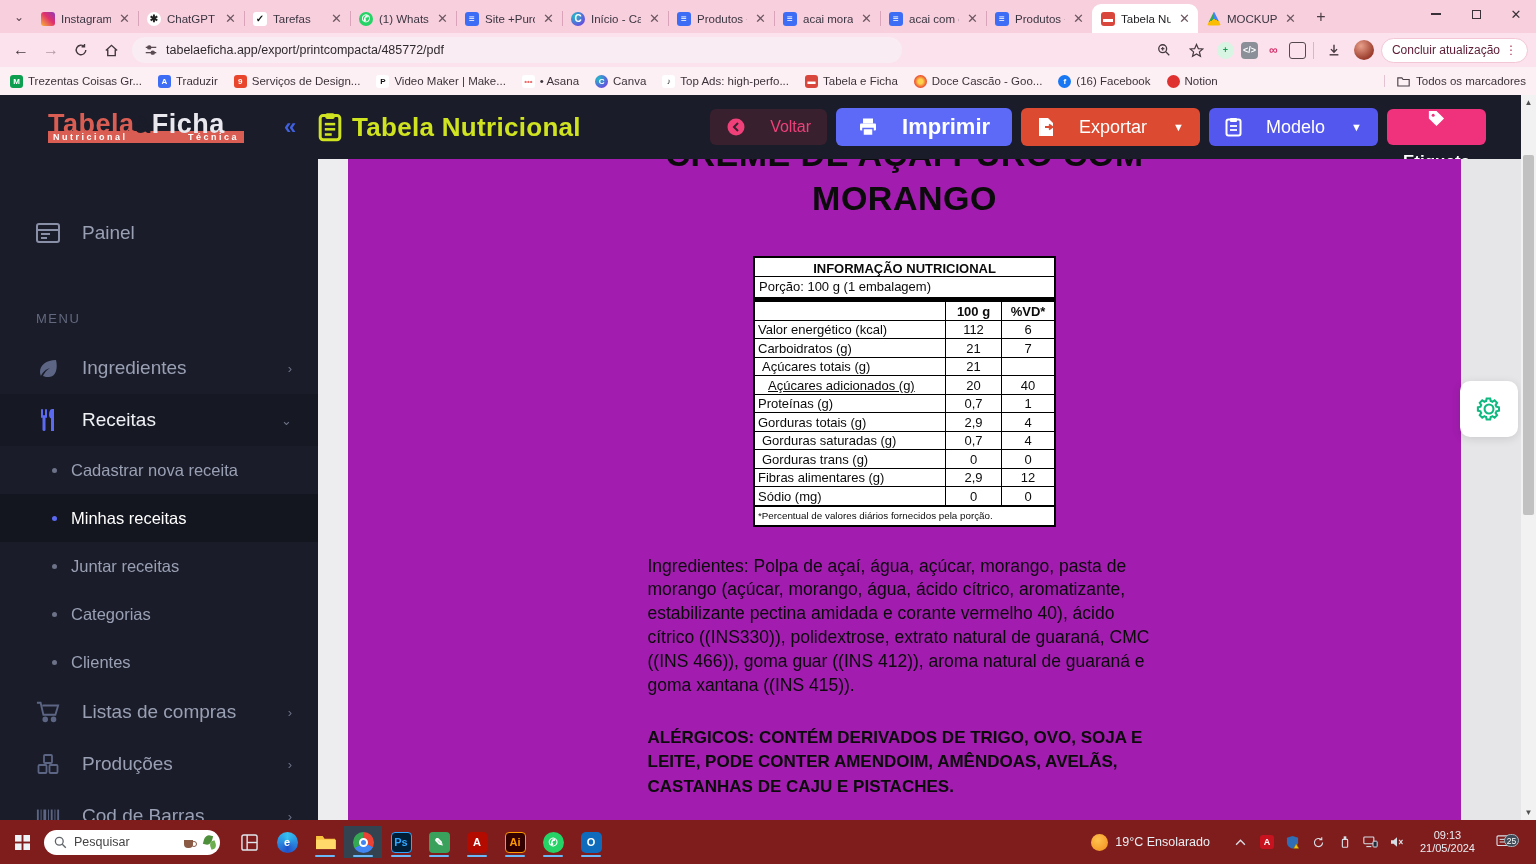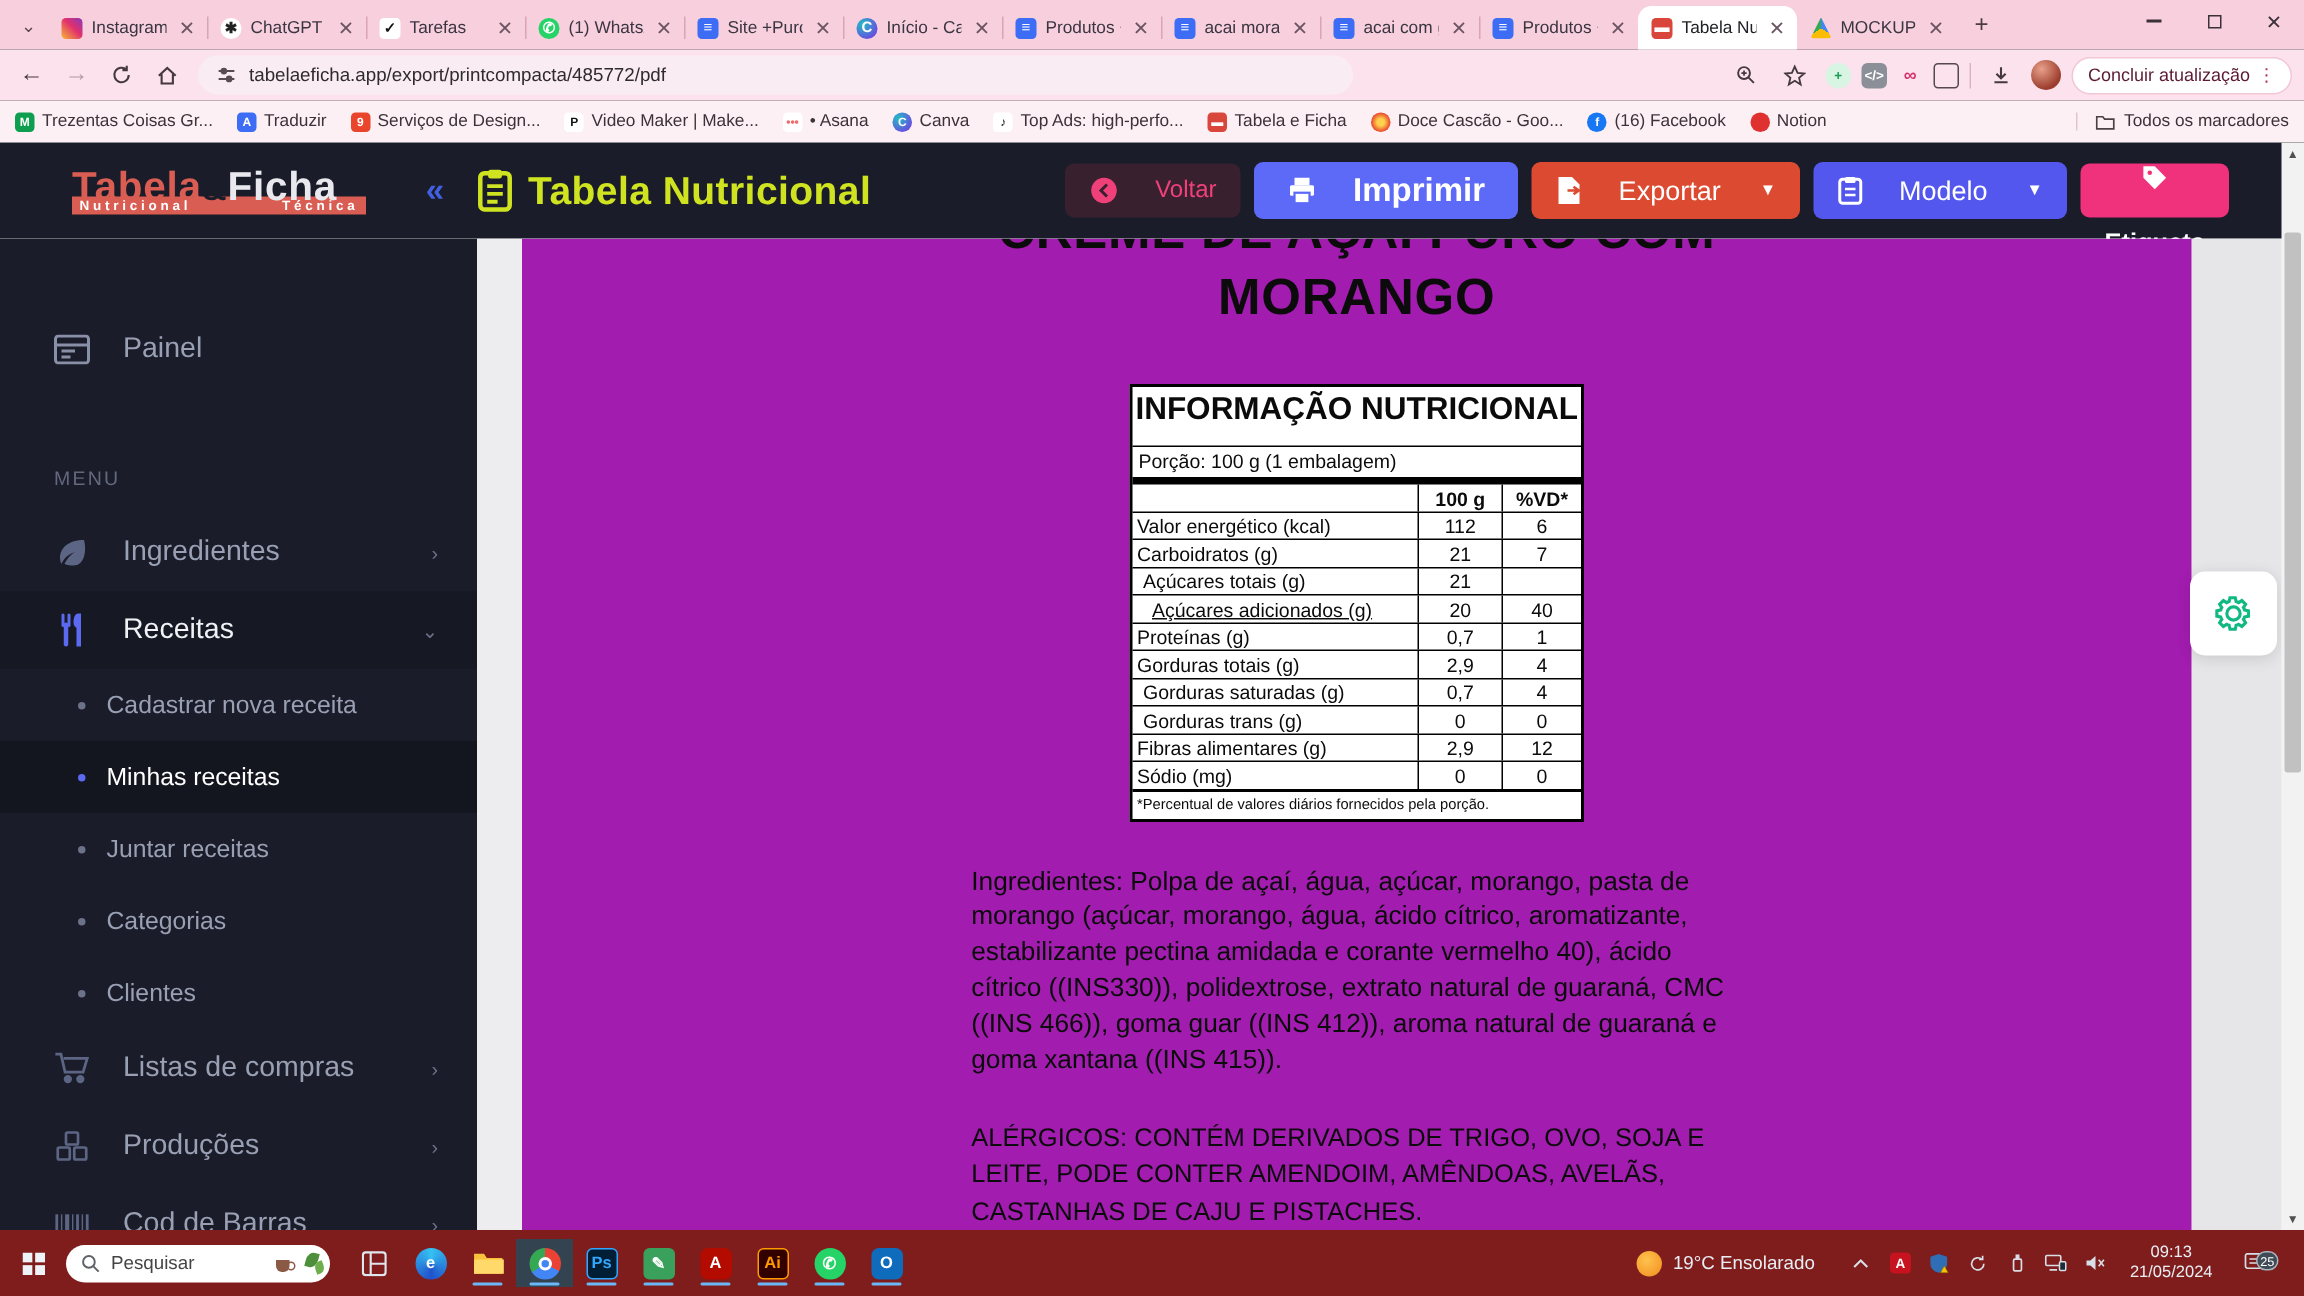--- a/index.html
+++ b/index.html
@@ -72,34 +72,34 @@
 
   .content { flex:1; position:relative; overflow:hidden; }
   .left-gutter { position:absolute; left:0; top:0; bottom:0; width:30px; background:#ededf0; }
   .right-strip { position:absolute; right:15px; top:0; bottom:0; width:60px; background:#e6e6e9; }
   .page { position:absolute; left:30px; right:75px; top:0; bottom:0; background:#a21caf; color:#0b0b0b; }
   .doc-clip { height:17px; overflow:hidden; position:relative; }
   .doc-line1 { text-align:center; font-size:34px; font-weight:bold; line-height:44px; margin-top:-27px; letter-spacing:.5px; }
   .doc-line2 { text-align:center; font-size:34px; font-weight:bold; line-height:44px; letter-spacing:.5px; }
 
   .nt { width:303px; margin:36px auto 0; border:2px solid #000; background:#fff; }
-  .nt-title { font-weight:bold; text-align:center; font-size:21px; padding:3px 0 12px; border-bottom:1px solid #000; }
+  .nt-title { font-weight:bold; text-align:center; font-size:13px; padding:3px 0 0; border-bottom:1px solid #000; }
   .nt-portion { font-size:13px; padding:2px 4px 3px; border-bottom:5px solid #000; }
   .nt-row { display:flex; border-bottom:1px solid #000; font-size:13px; }
   .nt-row > div { padding:1.5px 3px 1px; }
   .nt-name { flex:1; border-right:1px solid #000; }
   .nt-val { width:56px; text-align:center; border-right:1px solid #000; }
   .nt-vd  { width:52px; text-align:center; }
   .nt-head { font-weight:bold; }
   .nt-row.last { border-bottom:2.5px solid #000; }
   .ind1 { padding-left:7px !important; } .ind2 { padding-left:13px !important;text-decoration:underline; }
   .nt-foot { font-size:9.8px; padding:3px 3px 4px; }
 
   .doc-para { width:514px; margin:28px auto 0; font-size:17.5px; line-height:1.37; }
-  .doc-para.bold { font-weight:normal; font-size:17px; line-height:1.42; }
+  .doc-para.bold { font-weight:bold; font-size:17px; line-height:1.42; }
   .doc-center { text-align:center; font-weight:bold; font-size:17px; margin-top:28px; }
 
   .settings-fab { position:absolute; right:18px; top:222px; width:58px; height:56px; background:#fff; border-radius:10px; box-shadow:0 2px 10px rgba(0,0,0,.12); display:flex; align-items:center; justify-content:center; }
 
   .pg-scrollbar { position:absolute; right:0; top:0; bottom:0; width:15px; background:#f2f2f2; display:flex; flex-direction:column; align-items:center; }
   .sb-arrow { height:15px; width:15px; display:flex; align-items:center; justify-content:center; color:#505050; font-size:8px; }
   .sb-track { flex:1; width:100%; position:relative; }
   .sb-thumb { position:absolute; top:45px; left:2px; width:11px; height:360px; background:#c1c1c1; border-radius:2px; }
 
   

